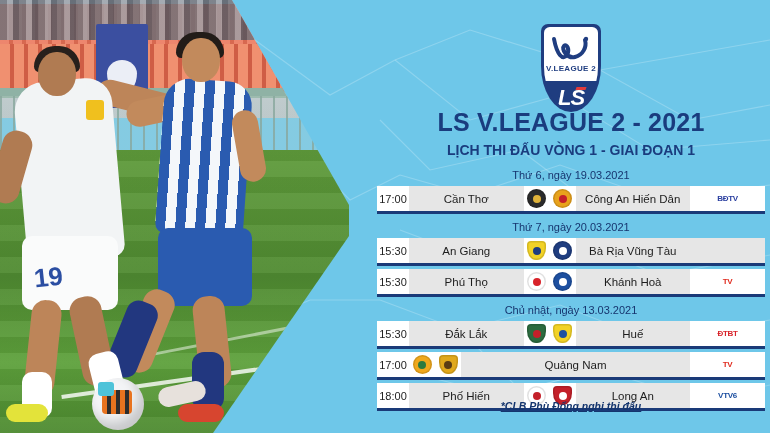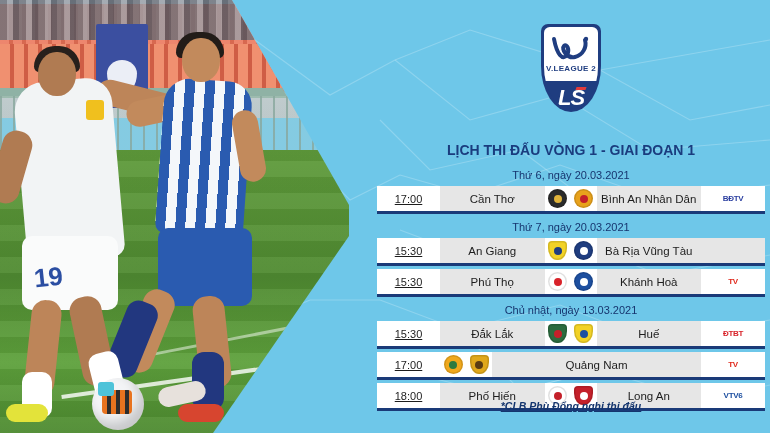--- a/index.html
+++ b/index.html
@@ -109,28 +109,28 @@
   .subtitle{position:absolute;left:0;right:0;top:143px;text-align:center;
      color:#1a3c7e;font:700 14px/1 "Liberation Sans",sans-serif;}
 
   .daterow{height:21px;line-height:21px;text-align:center;
      color:#16356f;font:400 11px/21px "Liberation Sans",sans-serif;}
 
   .table{position:absolute;left:5px;top:165px;width:388px;}
 
   .match{display:flex;align-items:stretch;height:25px;margin-bottom:3px;
      border-bottom:3px solid #1a3a78;background:#e6e6e6;}
-  .c-time{width:63px;background:#fff;display:flex;align-items:center;justify-content:center;
-     color:#1d1d1d;font:400 11px "Liberation Sans",sans-serif;text-decoration:underline;}
+  .c-time{width:32px;background:#fff;display:flex;align-items:center;justify-content:center;
+     color:#1d1d1d;font:400 11px "Liberation Sans",sans-serif;}
   .c-home{flex:1;display:flex;align-items:center;justify-content:center;
      color:#1d1d1d;font:400 11.5px "Liberation Sans",sans-serif;}
   .c-crest{width:26px;background:#fff;display:flex;align-items:center;justify-content:center;}
   .c-away{flex:1;display:flex;align-items:center;justify-content:center;
      color:#1d1d1d;font:400 11.5px "Liberation Sans",sans-serif;}
-  .c-tv{width:64px;background:#fff;display:flex;align-items:center;justify-content:center;}
+  .c-tv{width:75px;background:#fff;display:flex;align-items:center;justify-content:center;}
 
   .crest{width:19px;height:19px;border-radius:50%;position:relative;
      box-shadow:inset 0 0 0 1.5px rgba(0,0,0,.12);}
   .crest.sh{border-radius:4px 4px 9px 9px/4px 4px 12px 12px;}
   .crest .dot{position:absolute;left:50%;top:50%;transform:translate(-50%,-50%);
      width:8px;height:8px;border-radius:50%;}
 
   .tv{font:800 8px "Liberation Sans",sans-serif;letter-spacing:-.3px;
       display:flex;align-items:center;gap:1px;}
 
@@ -214,38 +214,39 @@
         <svg class="sw" width="40" height="28" viewBox="0 0 40 28">
           <path d="M3 4 C6 20 12 26 16 20 C19 15 16 8 13 11 C10 14 16 24 24 22 C32 20 36 12 34 5" fill="none" stroke="#1f3d80" stroke-width="4" stroke-linecap="round"></path>
           <circle cx="35" cy="4" r="2.2" fill="#1f3d80"></circle>
         </svg>
         <div class="vl-text">V.LEAGUE 2</div>
         <div class="ls-text">LS</div>
         <div class="ls-tick"></div>
       </div>
     </div>
 
+    <div class="title">LS V.LEAGUE 2 - 2021</div>
     <div class="subtitle">LỊCH THI ĐẤU VÒNG 1 - GIAI ĐOẠN 1</div>
 
     <div class="table">
-        <div class="daterow">Thứ 6, ngày 20.03.2021</div>
+        <div class="daterow">Thứ 6, ngày 19.03.2021</div>
         <div class="match">
           <div class="c-time">17:00</div>
           <div class="c-home">Cần Thơ</div>
           <div class="c-crest">
             <div class="crest" style="background: rgb(43, 43, 43);">
               <div class="dot" style="background: rgb(224, 179, 58);"></div>
             </div>
           </div>
           <div class="c-crest">
             <div class="crest" style="background: rgb(232, 162, 28);">
               <div class="dot" style="background: rgb(196, 32, 42);"></div>
             </div>
           </div>
-          <div class="c-away">Bình An Nhân Dân</div>
+          <div class="c-away">Công An Hiến Dân</div>
           <div class="c-tv">
             <div class="tv" style="color: rgb(43, 63, 160);">BĐTV</div>
           </div>
         </div>
         <div class="daterow">Thứ 7, ngày 20.03.2021</div>
         <div class="match">
           <div class="c-time">15:30</div>
           <div class="c-home">An Giang</div>
           <div class="c-crest">
             <div class="crest sh" style="background: rgb(242, 210, 38);">

